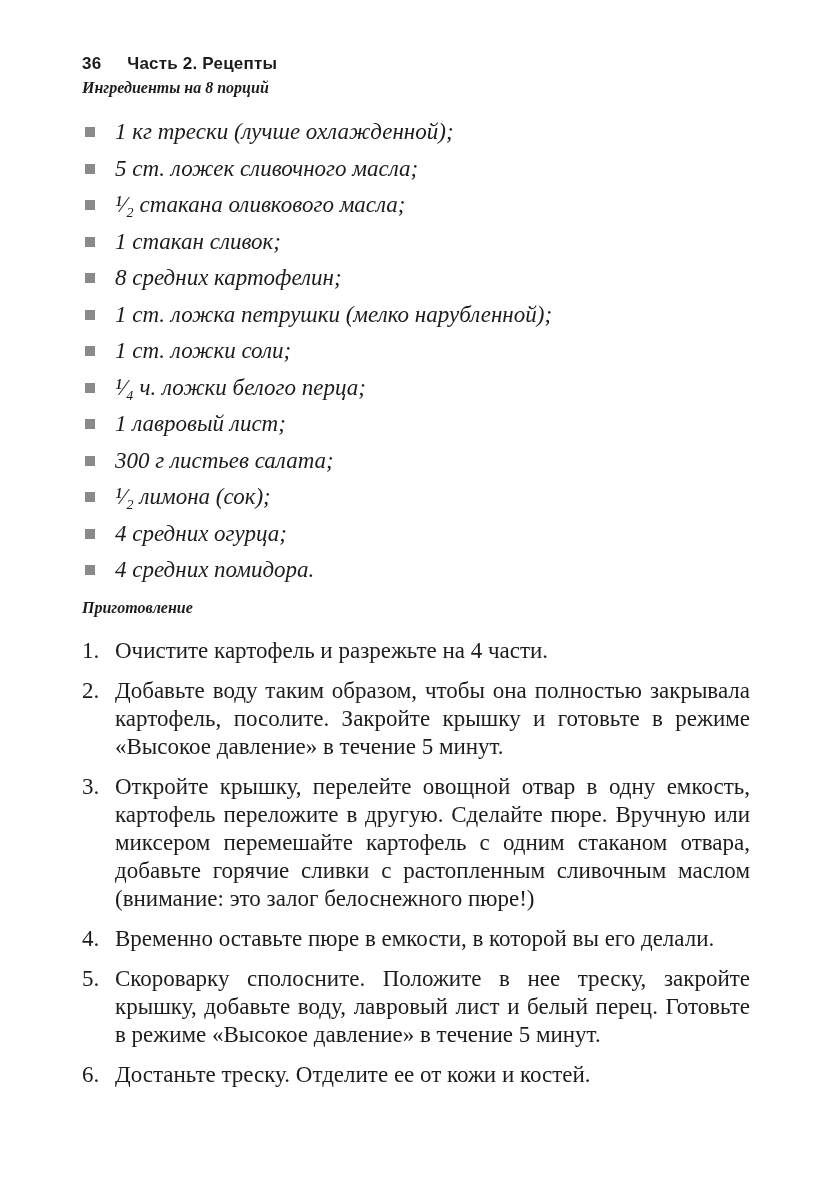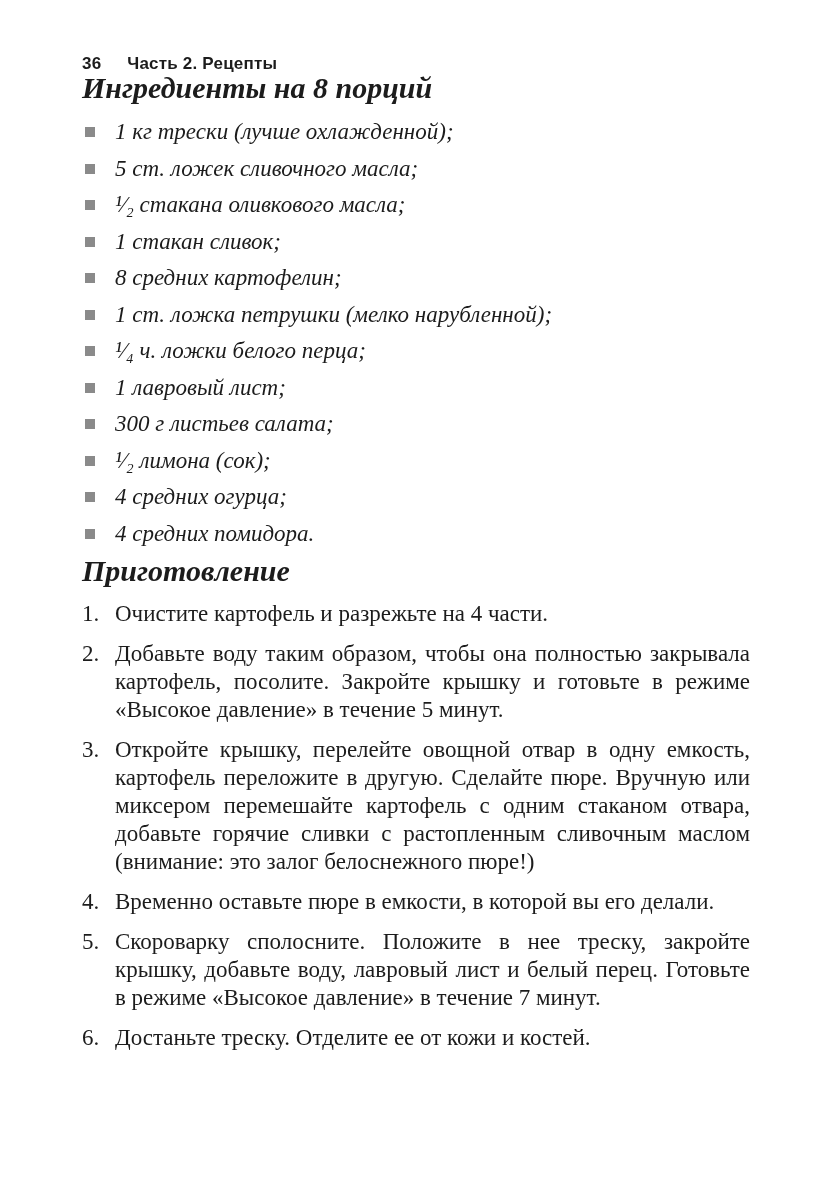--- a/index.html
+++ b/index.html
@@ -24,21 +24,21 @@
     font-size: 17px;
     line-height: 20px;
     letter-spacing: 0.2px;
   }
   .page-num { margin-right: 26px; }
   
   .section-heading {
     font-family: "Liberation Serif", serif;
     font-weight: bold;
     font-style: italic;
-    font-size: 30px;
+    font-size: 16px;
     line-height: 28px;
     margin: 0 0 17px 0;
   }
   .section-heading.prep { margin-top: 10px; margin-bottom: 15px; }
   
   ul.ingredients {
     list-style: none;
     margin: 0; padding: 0; font-style: italic;
   }
   ul.ingredients li {
@@ -111,20 +111,24 @@
     <li>
         <span class="bullet"></span>
         <span class="ing-text">8 средних картофелин;</span>
       </li>
     <li>
         <span class="bullet"></span>
         <span class="ing-text">1 ст. ложка петрушки (мелко нарубленной);</span>
       </li>
     <li>
         <span class="bullet"></span>
+        <span class="ing-text">1 ст. ложки соли;</span>
+      </li>
+    <li>
+        <span class="bullet"></span>
         <span class="ing-text">¹⁄₄ ч. ложки белого перца;</span>
       </li>
     <li>
         <span class="bullet"></span>
         <span class="ing-text">1 лавровый лист;</span>
       </li>
     <li>
         <span class="bullet"></span>
         <span class="ing-text">300 г листьев салата;</span>
       </li>
@@ -156,21 +160,21 @@
     <li>
         <span class="step-num">3.</span>
         <span class="step-text">Откройте крышку, перелейте овощной отвар в одну емкость, картофель переложите в другую. Сделайте пюре. Вручную или миксером перемешайте картофель с одним стаканом отвара, добавьте горячие сливки с растопленным сливочным маслом (внимание: это залог белоснежного пюре!)</span>
       </li>
     <li>
         <span class="step-num">4.</span>
         <span class="step-text">Временно оставьте пюре в емкости, в которой вы его делали.</span>
       </li>
     <li>
         <span class="step-num">5.</span>
-        <span class="step-text">Скороварку сполосните. Положите в нее треску, закройте крышку, добавьте воду, лавровый лист и белый перец. Готовьте в режиме «Высокое давление» в течение 7 минут.</span>
+        <span class="step-text">Скороварку сполосните. Положите в нее треску, закройте крышку, добавьте воду, лавровый лист и белый перец. Готовьте в режиме «Высокое давление» в течение 5 минут.</span>
       </li>
     <li>
         <span class="step-num">6.</span>
         <span class="step-text">Достаньте треску. Отделите ее от кожи и костей.</span>
       </li>
   </ol>
 
 </div>
 
 </body></html>

